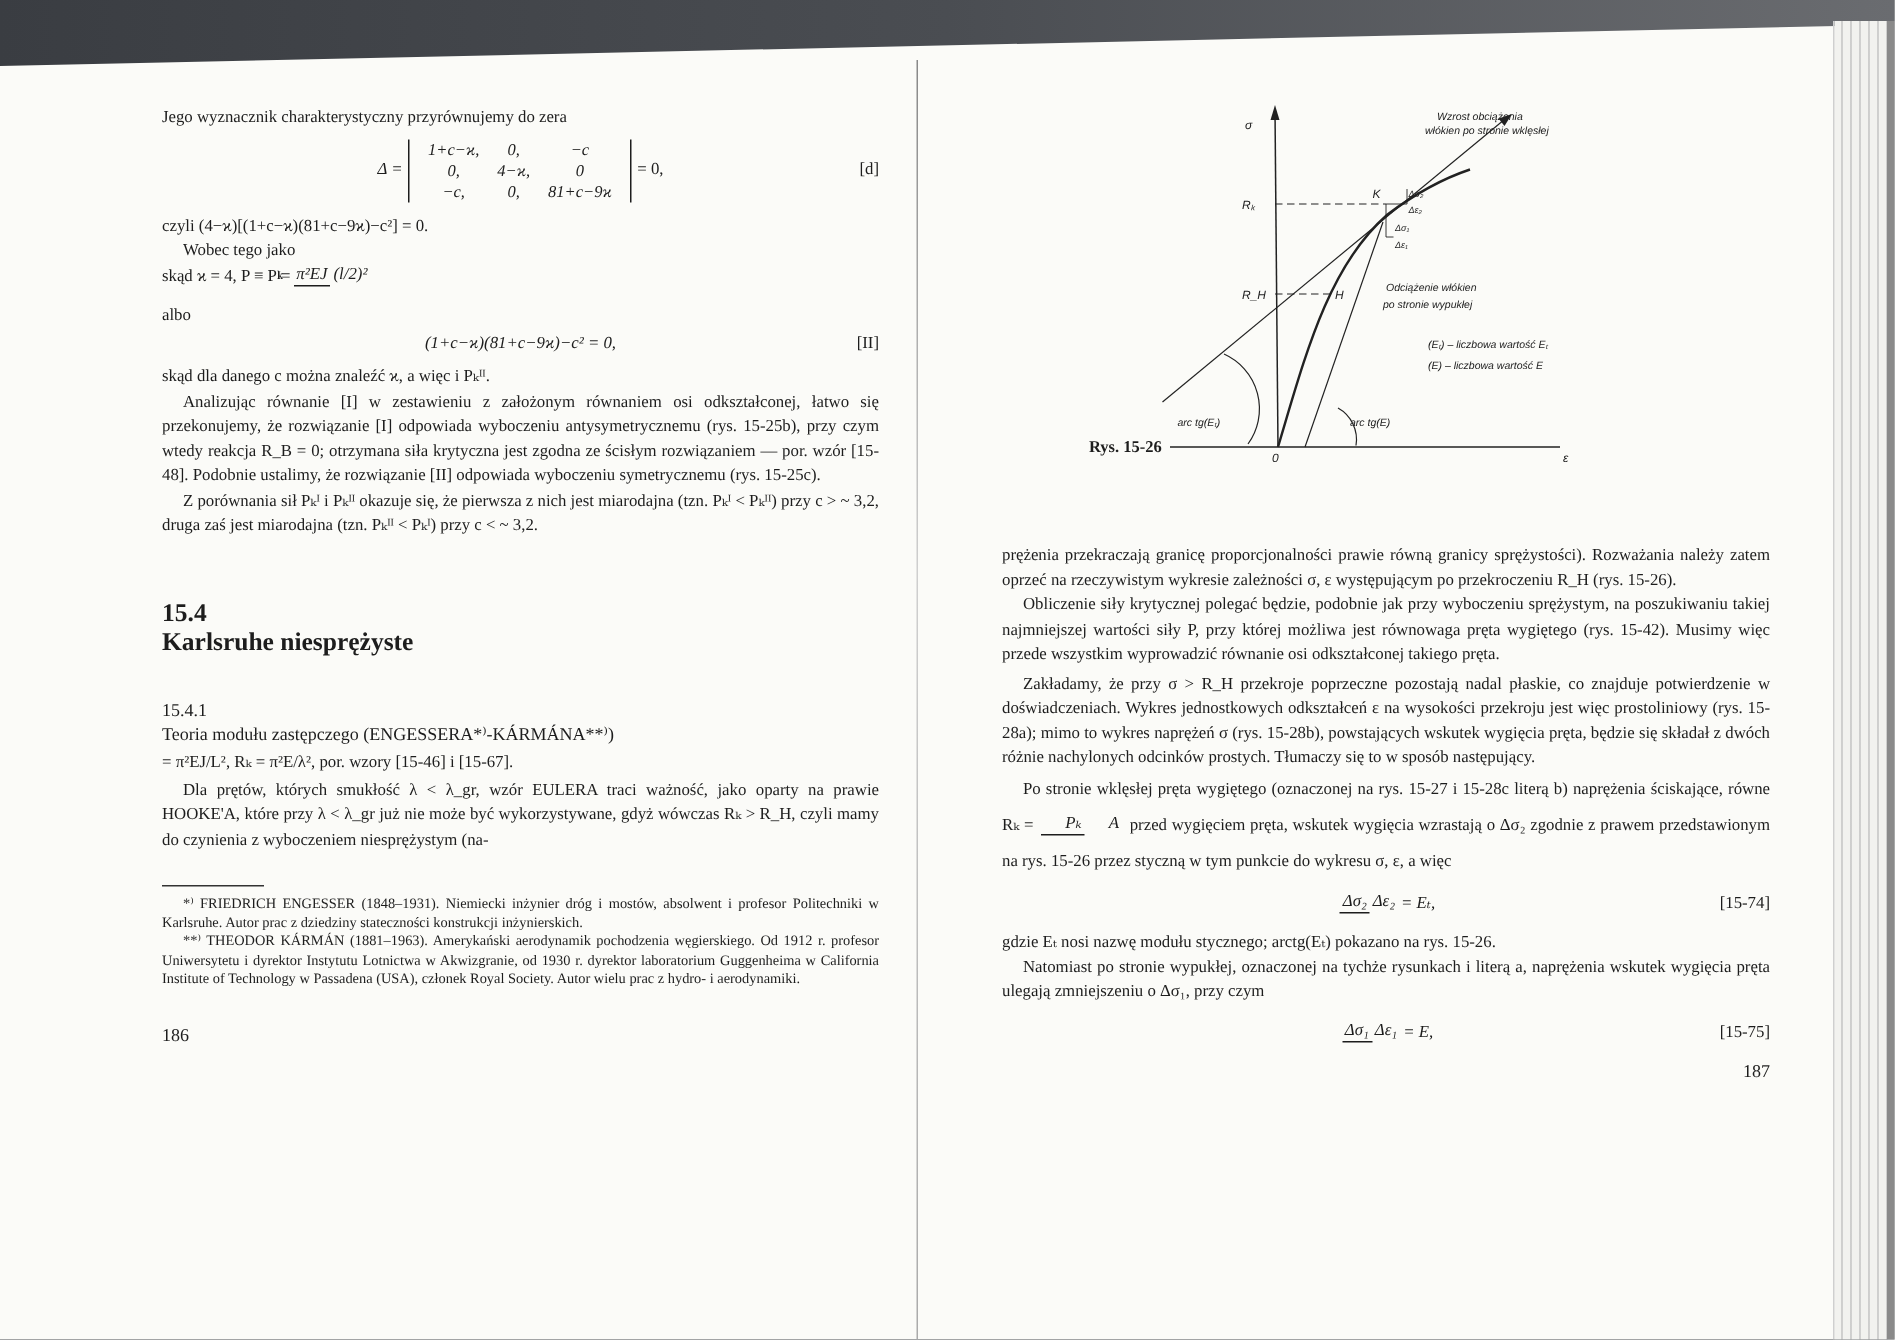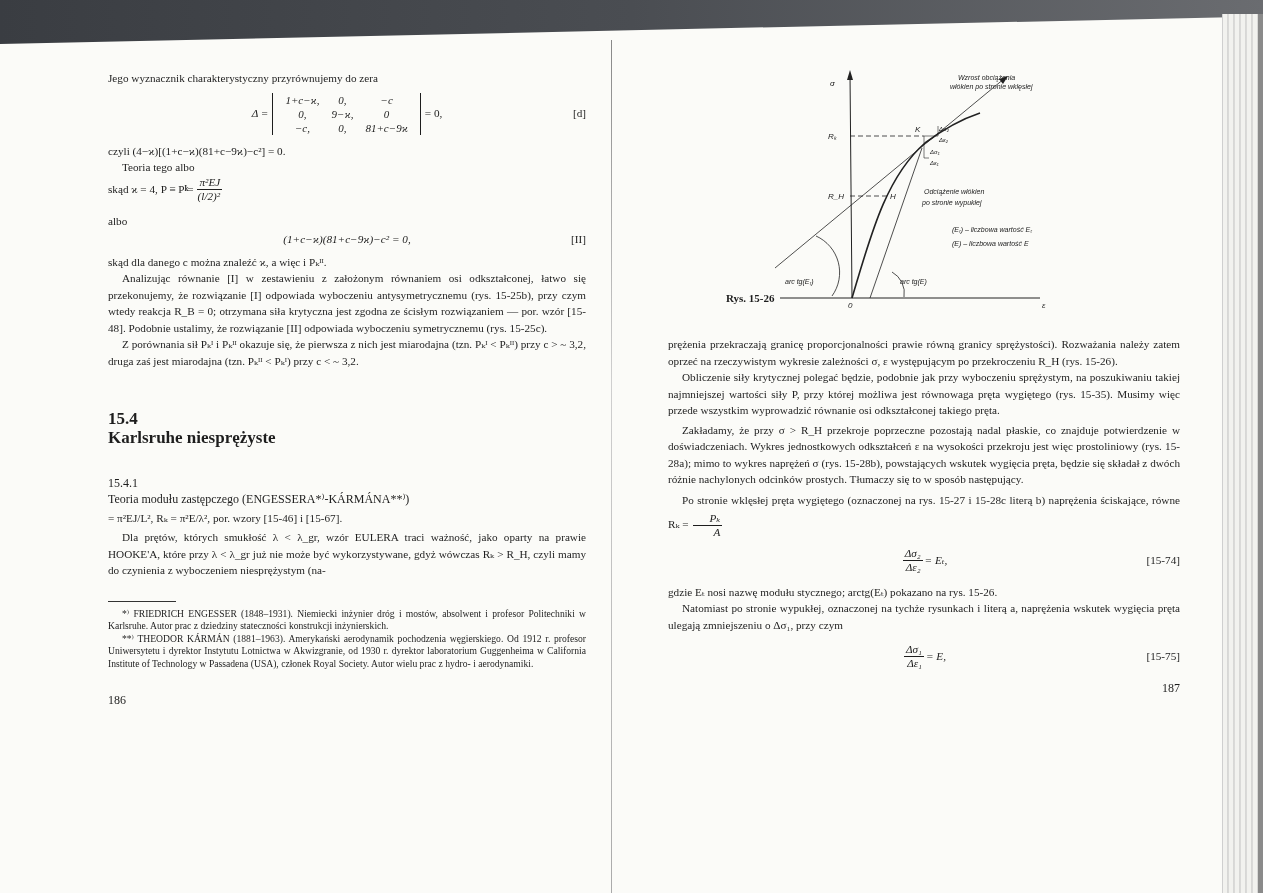--- a/index.html
+++ b/index.html
@@ -33,21 +33,21 @@
     background: linear-gradient(180deg, #888 0%, #cfcfcf 40%, #aaa 100%);
   }
   .page { position: absolute; font-size: 11.2px; line-height: 16.5px; }
   .left-page { left: 108px; top: 70px; width: 478px; }
   .right-page { left: 668px; top: 60px; width: 512px; }
   p { text-align: justify; }
   p.indent { text-indent: 14px; }
   .eq-row { position: relative; height: auto; display: flex; align-items: center; justify-content: center; }
   .eq-num { position: absolute; right: 0; }
   i, .it { font-style: italic; }
-  .frac { display: inline-flex; flex-direction: column; align-items: flex-end; vertical-align: middle; margin: 0 2px; line-height: 13px; font-style: italic; }
+  .frac { display: inline-flex; flex-direction: row; align-items: flex-start; vertical-align: middle; margin: 0 2px; line-height: 13px; font-style: italic; }
   .frac .num { border-bottom: 1px solid #1d1d1d; padding: 0 2px; }
   .frac .den { padding: 0 2px; }
   .det { display: inline-flex; border-left: 1px solid #1d1d1d; border-right: 1px solid #1d1d1d; padding: 0 6px; margin: 0 4px; justify-content: flex-end; }
   .det table { border-collapse: collapse; font-size: 11px; }
   .det td { padding: 0 6px; text-align: center; line-height: 14px; font-style: italic; }
   .h2 { font-weight: bold; font-size: 17px; line-height: 19px; }
   .h3 { font-weight: normal; font-size: 12px; line-height: 16px; }
   .footnote { font-size: 9.6px; line-height: 12.5px; }
   .fn-rule { width: 68px; height: 1px; background: #333; margin: 22px 0 6px 0; }
   .pnum { font-size: 12px; }
@@ -70,37 +70,37 @@
     <span class="det">
       <table>
         <tbody>
             <tr>
               <td>1+c−ϰ,</td>
               <td>0,</td>
               <td>−c</td>
             </tr>
         <tr>
               <td>0,</td>
-              <td>9−ϰ,</td>
+              <td>4−ϰ,</td>
               <td>0</td>
             </tr>
         <tr>
               <td>−c,</td>
               <td>0,</td>
               <td>81+c−9ϰ</td>
             </tr>
       </tbody>
         </table>
     </span>
     <span>= 0,</span>
     <span class="eq-num">[d]</span>
   </div>
 
   <p>czyli (4−ϰ)[(1+c−ϰ)(81+c−9ϰ)−c²] = 0.</p>
-  <p class="indent">Teoria tego albo</p>
+  <p class="indent">Wobec tego jako</p>
 
 
   <div style="display:flex;align-items:center;margin-bottom:10px;">
     <span>skąd ϰ = 4, P ≡ P</span>
     <sub style="font-size:8px;">k</sub>
     <sup style="font-size:8px;margin-left:-4px;">I</sup>
     <span> = </span>
     <span class="frac it">
       <span class="num">π²EJ</span>
       <span class="den">(l/2)²</span>
@@ -174,30 +174,31 @@
   <text x="210" y="21" font-size="7">włókien po stronie wklęsłej</text>
   <text x="184" y="126" font-size="7">Odciążenie włókien</text>
   <text x="182" y="137" font-size="7">po stronie wypukłej</text>
   <text x="212" y="164" font-size="7">(Eₜ) – liczbowa wartość Eₜ</text>
   <text x="212" y="178" font-size="7">(E) – liczbowa wartość E</text>
   <text x="45" y="216" font-size="7">arc tg(Eₜ)</text>
   <text x="160" y="216" font-size="7">arc tg(E)</text>
 </svg>
 <div class="fig-caption">Rys. 15-26</div>
 
-<div class="page right-page" style="top:336px;">
+<div class="page right-page" style="top:362px;">
   <p>prężenia przekraczają granicę proporcjonalności prawie równą granicy sprężystości). Rozważania należy zatem oprzeć na rzeczywistym wykresie zależności σ, ε występującym po przekroczeniu R_H (rys. 15-26).</p>
-  <p class="indent">Obliczenie siły krytycznej polegać będzie, podobnie jak przy wyboczeniu sprężystym, na poszukiwaniu takiej najmniejszej wartości siły P, przy której możliwa jest równowaga pręta wygiętego (rys. 15-35). Musimy więc przede wszystkim wyprowadzić równanie osi odkształconej takiego pręta.</p>
+  <p class="indent">Obliczenie siły krytycznej polegać będzie, podobnie jak przy wyboczeniu sprężystym, na poszukiwaniu takiej najmniejszej wartości siły P, przy której możliwa jest równowaga pręta wygiętego (rys. 15-42). Musimy więc przede wszystkim wyprowadzić równanie osi odkształconej takiego pręta.</p>
   <p class="indent" style="margin-top:3px;">Zakładamy, że przy σ &gt; R_H przekroje poprzeczne pozostają nadal płaskie, co znajduje potwierdzenie w doświadczeniach. Wykres jednostkowych odkształceń ε na wysokości przekroju jest więc prostoliniowy (rys. 15-28a); mimo to wykres naprężeń σ (rys. 15-28b), powstających wskutek wygięcia pręta, będzie się składał z dwóch różnie nachylonych odcinków prostych. Tłumaczy się to w sposób następujący.</p>
   <p class="indent" style="line-height:24px;">
     <span>Po stronie wklęsłej pręta wygiętego (oznaczonej na rys. 15-27 i 15-28c literą b) naprężenia ściskające, równe Rₖ =</span>
     <span class="frac it">
       <span class="num">Pₖ</span>
       <span class="den">A</span>
     </span>
+    <span>przed wygięciem pręta, wskutek wygięcia wzrastają o Δσ₂ zgodnie z prawem przedstawionym na rys. 15-26 przez styczną w tym punkcie do wykresu σ, ε, a więc</span>
   </p>
 
   <div class="eq-row" style="margin:8px 0 10px 0;">
     <span class="frac it">
       <span class="num">Δσ₂</span>
       <span class="den">Δε₂</span>
     </span>
     <span class="it">= Eₜ,</span>
     <span class="eq-num">[15-74]</span>
   </div>

